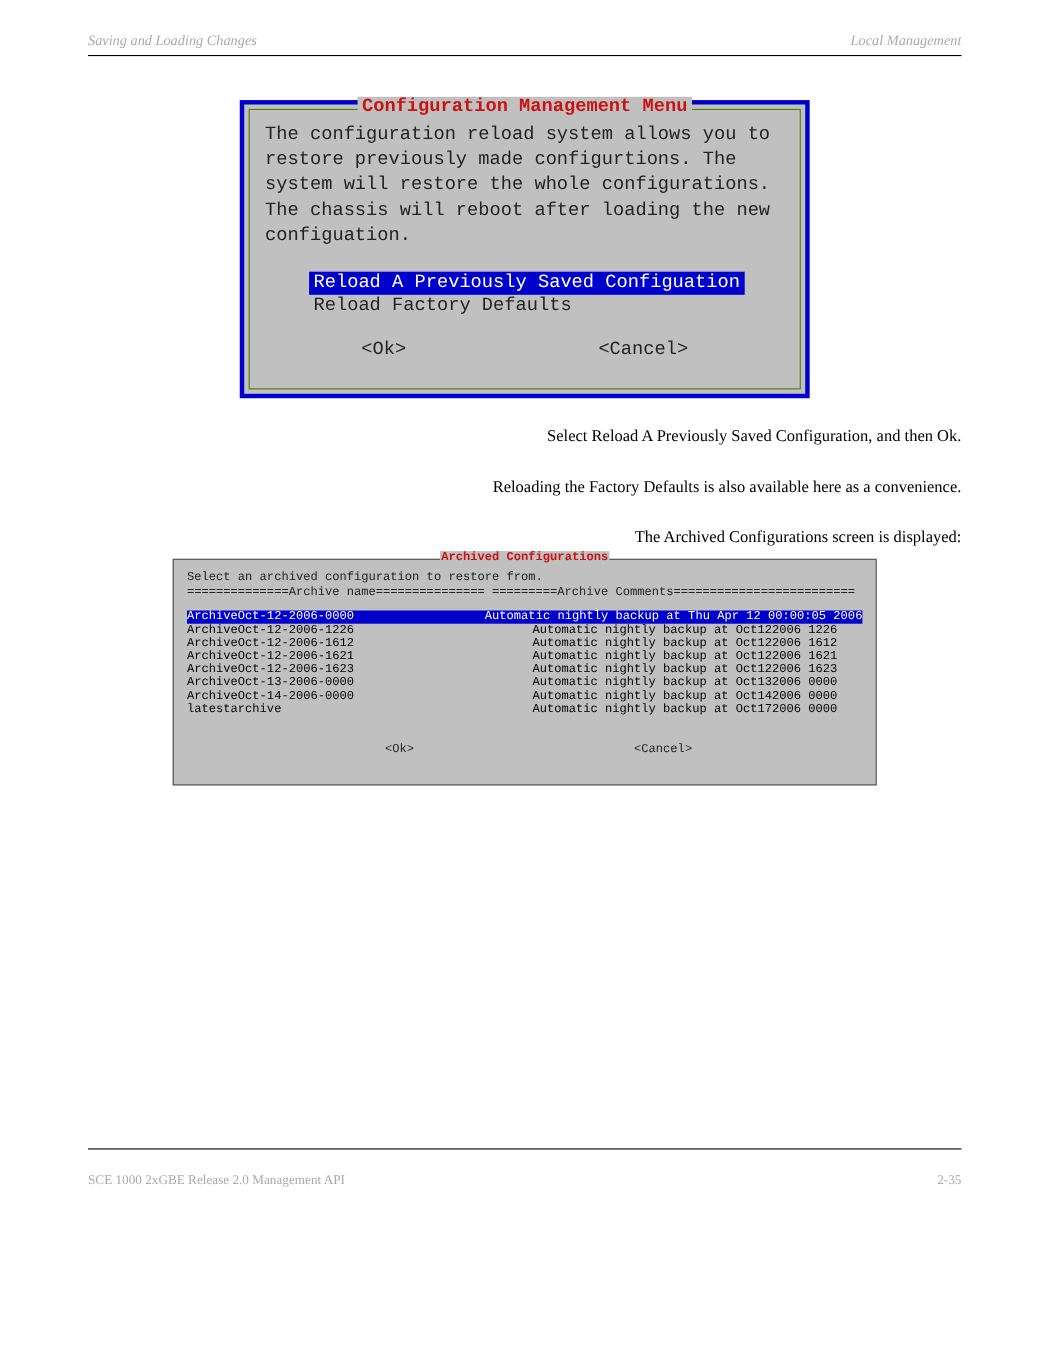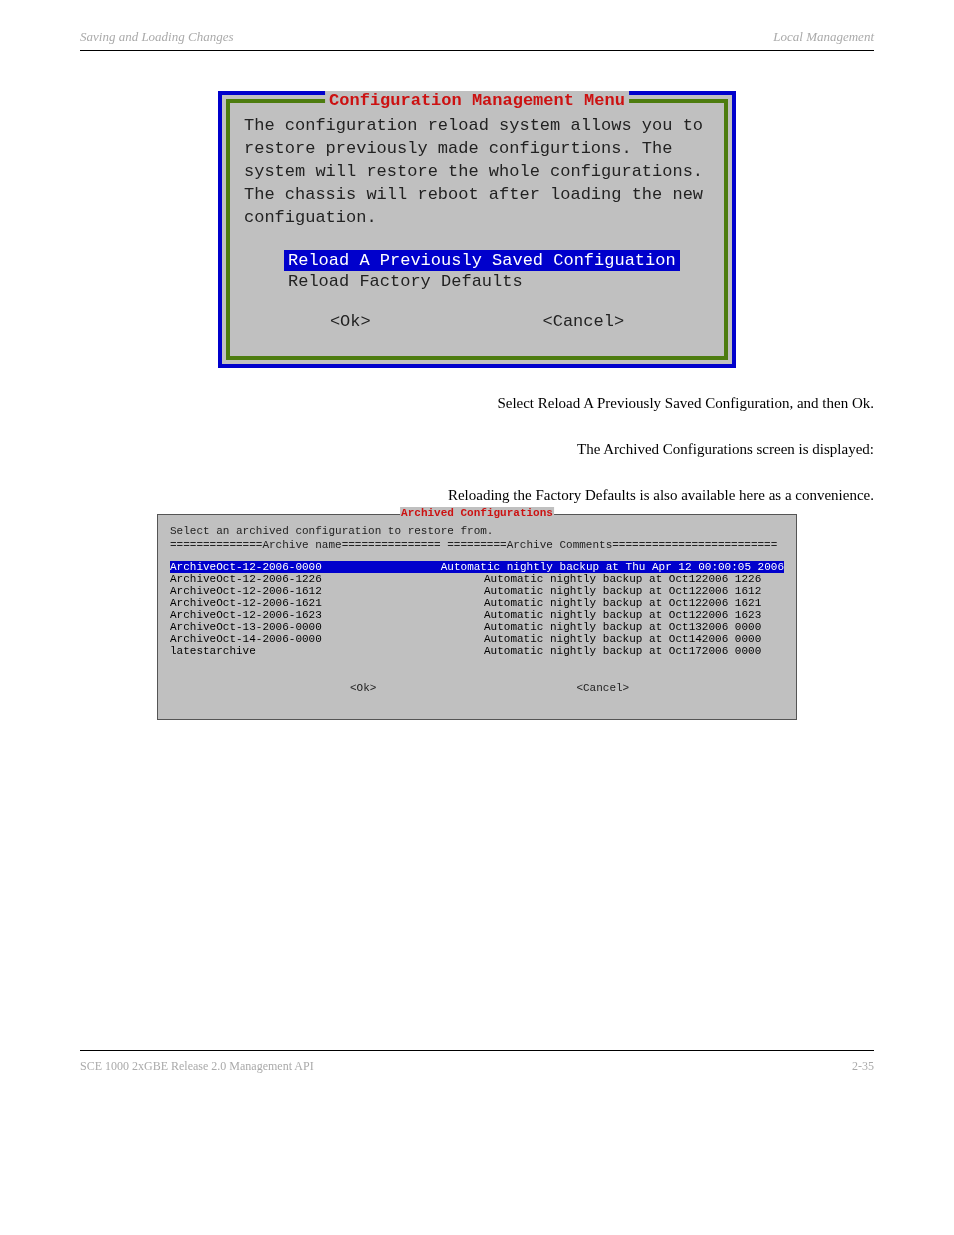--- a/index.html
+++ b/index.html
@@ -41,21 +41,21 @@
     width: 510px;
     margin: 0 auto 20px auto;
     background: #c0c0c0;
     border: 4px solid #0000cc;
     position: relative;
     font-family: "Courier New", monospace;
     text-align: left;
   }
   .inner-box {
     margin: 4px;
-    border: 4px solid #4d7c0f;
+    border: 1px solid #4d7c0f;
     padding: 12px 14px 25px 14px;
     position: relative;
     background: #c0c0c0;
   }
   .box-title-red {
     position: absolute;
     top: -12px;
     left: 50%;
     transform: translateX(-50%);
     color: #cc1111;
@@ -159,21 +159,21 @@
     display: flex;
     margin-top: 25px;
     font-size: 11px;
     color: #222;
   }
   .btn-ok2 { margin-left: 180px; }
   .btn-cancel2 { margin-left: 200px; }
   .footer {
     border-top: 1px solid #000;
     margin-top: 330px;
-    padding-top: 8px;
+    padding-top: 20px;
     display: flex;
     justify-content: space-between;
     font-size: 12px;
     color: #aaa;
   }
 </style>
 </head>
 <body>
 
 <div class="page">
@@ -193,22 +193,22 @@
         </div>
         <div class="button-row">
           <span>&lt;Ok&gt;</span>
           <span>&lt;Cancel&gt;</span>
         </div>
       </div>
     </div>
   </div>
 
   <div class="body-text indent">Select Reload A Previously Saved Configuration, and then Ok.</div>
+  <div class="body-text indent">Reloading the Factory Defaults is also available here as a convenience.</div>
   <div class="body-text indent">The Archived Configurations screen is displayed:</div>
-  <div class="body-text indent">Reloading the Factory Defaults is also available here as a convenience.</div>
 
   <div class="screenshot-wrap">
     <div class="screenshot2">
       <div class="inner-box2">
         <div class="box-title-red2">Archived Configurations</div>
         <div class="archive-desc">Select an archived configuration to restore from.</div>
         <div class="archive-header">==============Archive name=============== =========Archive Comments=========================</div>
         <div class="archive-list" id="archive-list">
             <div class="archive-row selected">
               <span class="archive-name">ArchiveOct-12-2006-0000</span>

